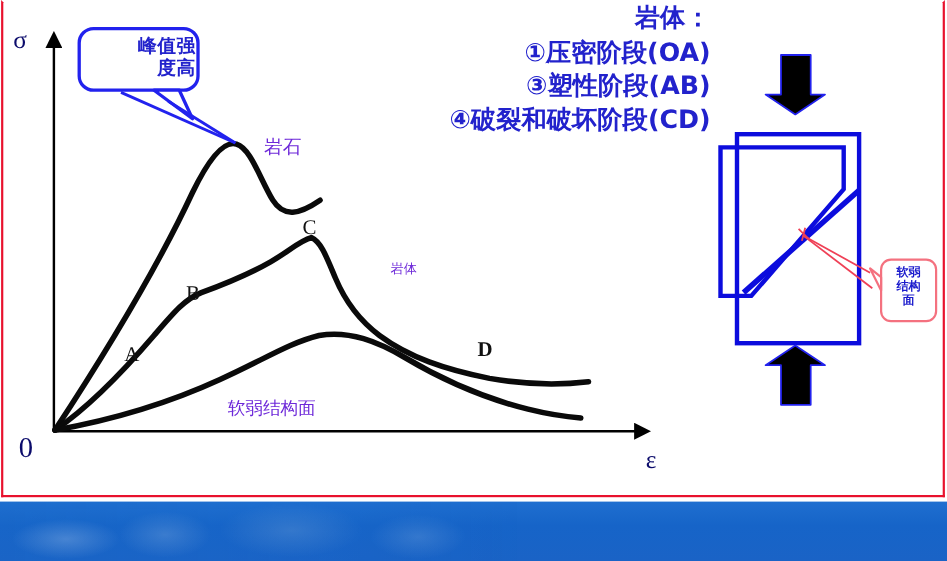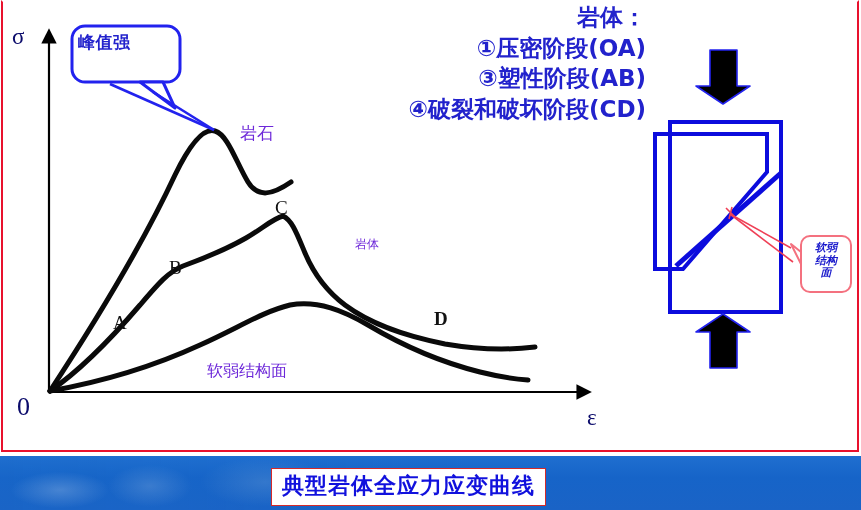--- a/index.html
+++ b/index.html
@@ -80,41 +80,40 @@
     color: #111111;
   }
   .lbl-pt.bold { font-weight: bold; font-size: 19px; }
 
   
   .bubble-text {
     position: absolute;
     left: 78px;
     top: 32px;
     width: 100px;
-    text-align: left;
+    text-align: right;
     color: #2222cc;
     font-family: "DejaVu Sans", sans-serif;
     font-weight: bold;
     font-size: 17px;
     line-height: 20px;
     letter-spacing: 0.5px;
   }
   
   .wp-text {
     position: absolute;
     left: 806px;
     top: 242px;
     width: 40px;
     text-align: center;
     color: #1a1acc;
     font-family: "DejaVu Sans", sans-serif;
     font-weight: bold;
     font-size: 11px;
     line-height: 12.5px;
-    font-style: italic;
   }
   
   .banner {
     position: absolute;
     left: 0;
     top: 456px;
     width: 861px;
     height: 54px;
     background: linear-gradient(180deg,#1f6fd0 0%, #1664c8 40%, #1a63c6 100%);
     overflow: hidden;
@@ -218,20 +217,21 @@
       </g>
     </g>
   </svg>
 
   <div class="axis-label" style="left:12px; top:24px;">σ</div>
   <div class="axis-label" style="left:587px; top:405px;">ε</div>
   <div class="axis-label" style="left:17px; top:392px; font-size:26px;">0</div>
 
   <div class="bubble-text">
     <div>峰值强</div>
+    <div>度高</div>
   </div>
 
   <div class="lbl lbl-cn" style="left:240px; top:122px; font-size:17px;">岩石</div>
   <div class="lbl lbl-cn" style="left:355px; top:236px; font-size:12px;">岩体</div>
   <div class="lbl lbl-cn" style="left:207px; top:361px; font-size:16px;">软弱结构面</div>
 
   <div class="lbl lbl-pt" style="left:113px; top:312px;">A</div>
   <div class="lbl lbl-pt" style="left:169px; top:257px;">B</div>
   <div class="lbl lbl-pt" style="left:275px; top:197px;">C</div>
   <div class="lbl lbl-pt bold" style="left:434px; top:308px;">D</div>
@@ -245,17 +245,14 @@
 
   <div class="wp-text">
     <div>软弱</div>
     <div>结构</div>
     <div>面</div>
   </div>
 
   <div class="banner">
     <div class="banner-photo"></div>
   </div>
-  <div class="banner-title-box">
-    <span>典型岩体全应力应变曲线</span>
-  </div>
 
 </div>
 
 </body></html>

